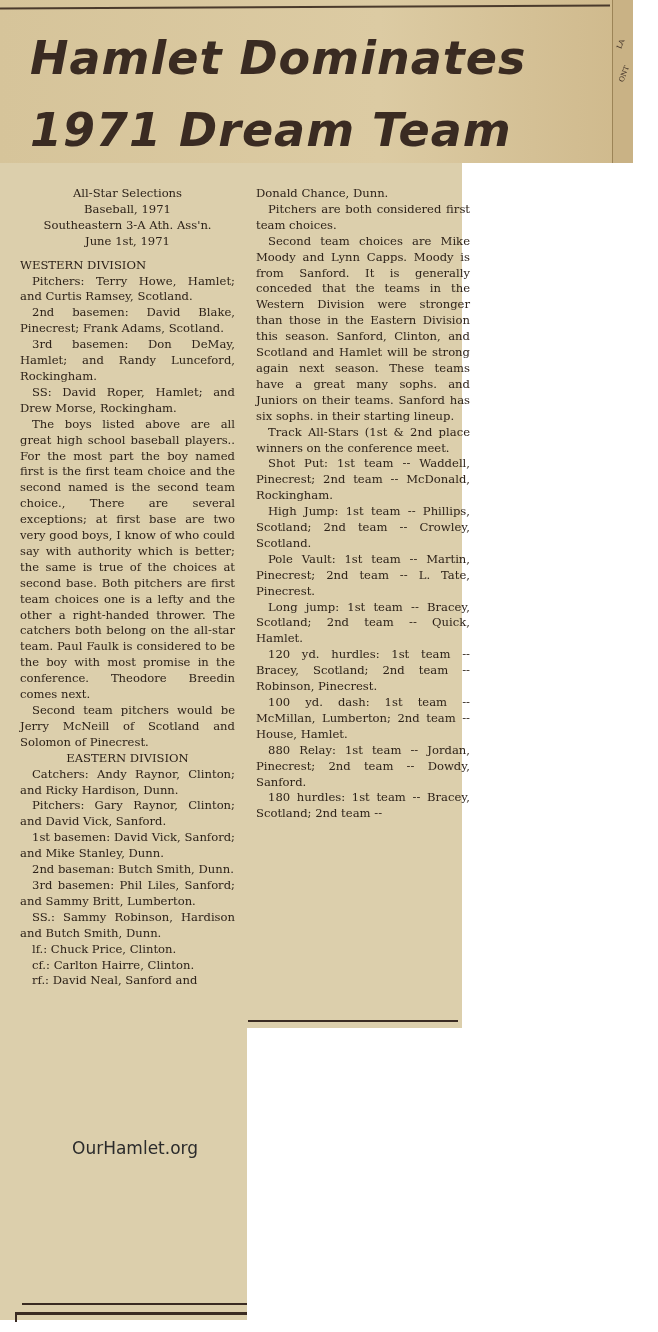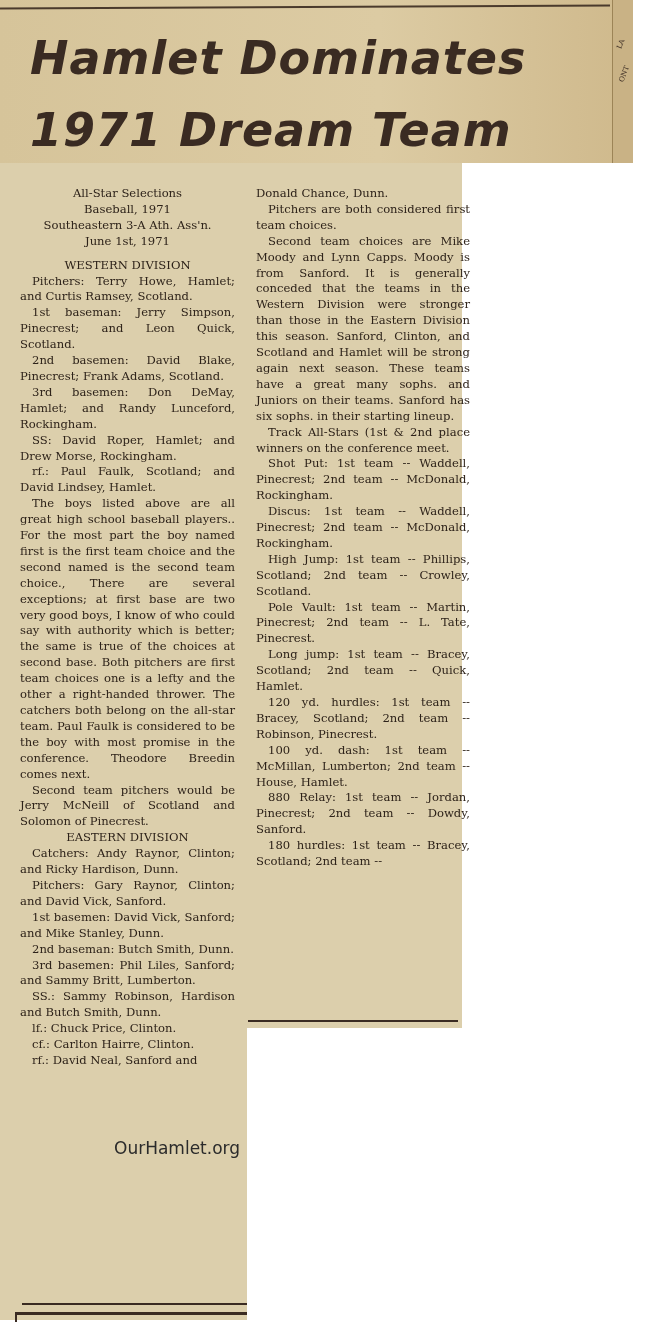--- a/index.html
+++ b/index.html
@@ -10,27 +10,27 @@
   .p-right { left:0; top:163px; width:462px; height:865px; background:#dccfac; }
   .p-left { left:0; top:1028px; width:247px; height:292px; background:#dccfac; }
   .topline { position:absolute; left:0; top:6px; width:610px; height:2px; background:#4a3a2c; transform:rotate(-0.3deg); }
   .headline { position:absolute; left:30px; top:22px; width:590px; font-family:"DejaVu Sans", sans-serif; font-weight:bold; font-style:italic; color:#3a2b22; font-size:46px; line-height:72px; letter-spacing:1px; }
   .headline div { white-space:nowrap; }
   .col { position:absolute; font-family:"DejaVu Serif", serif; color:#2d2219; font-size:11.6px; line-height:15.9px; }
   .col-left { left:20px; top:186px; width:215px; }
   .col-right { left:256px; top:186px; width:214px; }
   .center { text-align:center; }
   .para { text-align:justify; text-indent:12px; }
-  .head-c { text-align:center; margin-top:8px; }
+  .head-c { margin-top:8px; }
   .rule { position:absolute; height:2px; background:#3a2b22; }
   .rule-r { left:248px; top:1020px; width:210px; }
   .rule-l1 { left:22px; top:1303px; width:225px; }
   .rule-l2 { left:15px; top:1312px; width:232px; height:3px; }
   .rule-l3 { left:15px; top:1312px; width:2px; height:10px; }
-  .watermark { position:absolute; left:72px; top:1138px; font-family:"DejaVu Sans", sans-serif; font-size:17px; color:#2b2b2b;margin-left:42px; }
+  .watermark { position:absolute; left:72px; top:1138px; font-family:"DejaVu Sans", sans-serif; font-size:17px; color:#2b2b2b; }
   .edge-text { position:absolute; left:616px; font-family:"DejaVu Serif", serif; font-size:7px; color:#3a2b22; transform:rotate(-70deg); }
 </style>
 </head>
 <body>
 
 <div class="paper p-head"></div>
 <div class="paper p-strip"></div>
 <div class="paper p-right"></div>
 <div class="paper p-left"></div>
 
@@ -45,46 +45,43 @@
 
 <div class="col col-left">
   <div class="center">
     <div>All-Star Selections</div>
     <div>Baseball, 1971</div>
     <div>Southeastern 3-A Ath. Ass'n.</div>
     <div>June 1st, 1971</div>
   </div>
   <div class="head-c">WESTERN DIVISION</div>
   <div class="para">Pitchers: Terry Howe, Hamlet; and Curtis Ramsey, Scotland.</div>
-  <div class="para">1st baseman: Jerry Simpson, Pinecrest; and Leon Quick, Scotland.</div>
   <div class="para">2nd basemen: David Blake, Pinecrest; Frank Adams, Scotland.</div>
   <div class="para">3rd basemen: Don DeMay, Hamlet; and Randy Lunceford, Rockingham.</div>
   <div class="para">SS: David Roper, Hamlet; and Drew Morse, Rockingham.</div>
-  <div class="para">rf.: Paul Faulk, Scotland; and David Lindsey, Hamlet.</div>
   <div class="para">The boys listed above are all great high school baseball players.. For the most part the boy named first is the first team choice and the second named is the second team choice., There are several exceptions; at first base are two very good boys, I know of who could say with authority which is better; the same is true of the choices at second base. Both pitchers are first team choices one is a lefty and the other a right-handed thrower. The catchers both belong on the all-star team. Paul Faulk is considered to be the boy with most promise in the conference. Theodore Breedin comes next.</div>
   <div class="para">Second team pitchers would be Jerry McNeill of Scotland and Solomon of Pinecrest.</div>
   <div class="center">EASTERN DIVISION</div>
   <div class="para">Catchers: Andy Raynor, Clinton; and Ricky Hardison, Dunn.</div>
   <div class="para">Pitchers: Gary Raynor, Clinton; and David Vick, Sanford.</div>
   <div class="para">1st basemen: David Vick, Sanford; and Mike Stanley, Dunn.</div>
   <div class="para">2nd baseman: Butch Smith, Dunn.</div>
   <div class="para">3rd basemen: Phil Liles, Sanford; and Sammy Britt, Lumberton.</div>
   <div class="para">SS.: Sammy Robinson, Hardison and Butch Smith, Dunn.</div>
   <div class="para">lf.: Chuck Price, Clinton.</div>
   <div class="para">cf.: Carlton Hairre, Clinton.</div>
   <div class="para">rf.: David Neal, Sanford and</div>
 </div>
 
 <div class="col col-right">
   <div>Donald Chance, Dunn.</div>
   <div class="para">Pitchers are both considered first team choices.</div>
   <div class="para">Second team choices are Mike Moody and Lynn Capps. Moody is from Sanford. It is generally conceded that the teams in the Western Division were stronger than those in the Eastern Division this season. Sanford, Clinton, and Scotland and Hamlet will be strong again next season. These teams have a great many sophs. and Juniors on their teams. Sanford has six sophs. in their starting lineup.</div>
   <div class="para">Track All-Stars (1st &amp; 2nd place winners on the conference meet.</div>
   <div class="para">Shot Put: 1st team -- Waddell, Pinecrest; 2nd team -- McDonald, Rockingham.</div>
-  <div class="para">Discus: 1st team -- Waddell, Pinecrest; 2nd team -- McDonald, Rockingham.</div>
   <div class="para">High Jump: 1st team -- Phillips, Scotland; 2nd team -- Crowley, Scotland.</div>
   <div class="para">Pole Vault: 1st team -- Martin, Pinecrest; 2nd team -- L. Tate, Pinecrest.</div>
   <div class="para">Long jump: 1st team -- Bracey, Scotland; 2nd team -- Quick, Hamlet.</div>
   <div class="para">120 yd. hurdles: 1st team -- Bracey, Scotland; 2nd team -- Robinson, Pinecrest.</div>
   <div class="para">100 yd. dash: 1st team -- McMillan, Lumberton; 2nd team -- House, Hamlet.</div>
   <div class="para">880 Relay: 1st team -- Jordan, Pinecrest; 2nd team -- Dowdy, Sanford.</div>
   <div class="para">180 hurdles: 1st team -- Bracey, Scotland; 2nd team --</div>
 </div>
 
 <div class="rule rule-r"></div>

